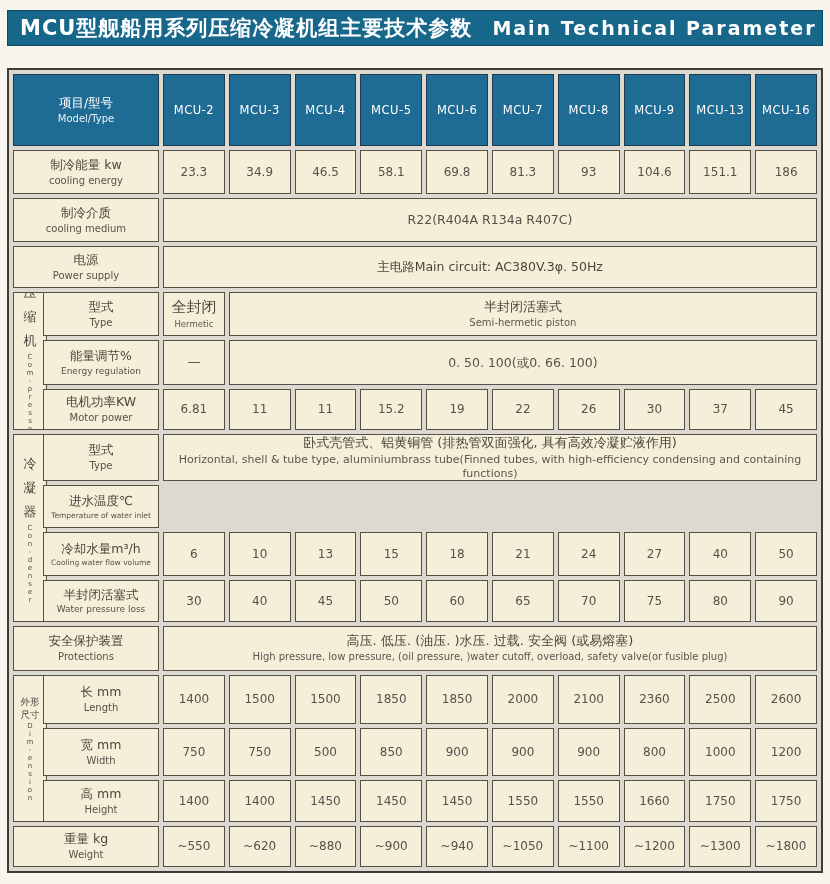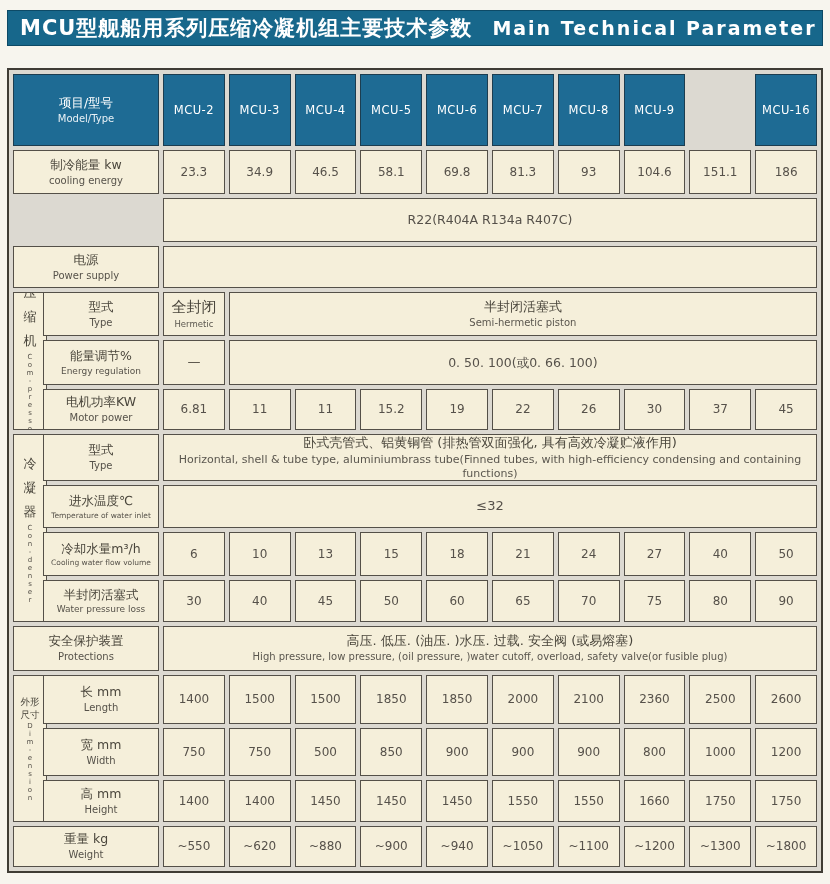--- a/index.html
+++ b/index.html
@@ -120,20 +120,23 @@
       </div>
   <div class="cell head" style="grid-area:1/8/2/9">
         <span class="mcu">MCU-7</span>
       </div>
   <div class="cell head" style="grid-area:1/9/2/10">
         <span class="mcu">MCU-8</span>
       </div>
   <div class="cell head" style="grid-area:1/10/2/11">
         <span class="mcu">MCU-9</span>
       </div>
+  <div class="cell head" style="grid-area:1/11/2/12">
+        <span class="mcu">MCU-13</span>
+      </div>
   <div class="cell head" style="grid-area:1/12/2/13">
         <span class="mcu">MCU-16</span>
       </div>
 
   <div class="cell two-line" style="grid-area:2/1/3/3">
     <div class="lbl-cn">制冷能量 kw</div>
     <div class="lbl-en">cooling energy</div>
   </div>
   <div class="cell" style="grid-area:2/3/3/4">
         <span class="val">23.3</span>
@@ -159,29 +162,34 @@
   <div class="cell" style="grid-area:2/10/3/11">
         <span class="val">104.6</span>
       </div>
   <div class="cell" style="grid-area:2/11/3/12">
         <span class="val">151.1</span>
       </div>
   <div class="cell" style="grid-area:2/12/3/13">
         <span class="val">186</span>
       </div>
 
+  <div class="cell two-line" style="grid-area:3/1/4/3">
+    <div class="lbl-cn">制冷介质</div>
+    <div class="lbl-en">cooling medium</div>
+  </div>
   <div class="cell" style="grid-area:3/3/4/13">
         <span class="val" style="font-size:12.5px">R22(R404A R134a R407C)</span>
       </div>
 
   <div class="cell two-line" style="grid-area:4/1/5/3">
     <div class="lbl-cn">电源</div>
     <div class="lbl-en">Power supply</div>
   </div>
   <div class="cell ps-row" style="grid-area:4/3/5/13">
+    <span class="ps-part">主电路Main circuit: AC380V.3φ. 50Hz</span>
   </div>
 
   <div class="cell strip" style="grid-area:5/1/8/2">
     <div class="vcn">压缩机</div>
     <div class="ven">Com-</div>
     <div class="ven">pressor</div>
   </div>
   <div class="cell two-line" style="grid-area:5/2/6/3">
     <div class="lbl-cn">型式</div>
     <div class="lbl-en">Type</div>
@@ -252,23 +260,20 @@
   </div>
   <div class="cell two-line" style="grid-area:8/3/9/13">
     <div class="val-cn">卧式壳管式、铝黄铜管 (排热管双面强化, 具有高效冷凝贮液作用)</div>
     <div class="val-en">Horizontal, shell &amp; tube type, aluminiumbrass tube(Finned tubes, with high-efficiency condensing and containing functions)</div>
   </div>
 
   <div class="cell two-line" style="grid-area:9/2/10/3">
     <div class="lbl-cn">进水温度℃</div>
     <div class="lbl-en en-sm">Temperature of water inlet</div>
   </div>
-  <div class="cell" style="grid-area:9/3/10/13">
-        <span class="val" style="font-size:13px">≤32</span>
-      </div>
 
   <div class="cell two-line" style="grid-area:10/2/11/3">
     <div class="lbl-cn">冷却水量m³/h</div>
     <div class="lbl-en en-sm">Cooling water flow volume</div>
   </div>
   <div class="cell" style="grid-area:10/3/11/4">
         <span class="val">6</span>
       </div>
   <div class="cell" style="grid-area:10/4/11/5">
         <span class="val">10</span>

